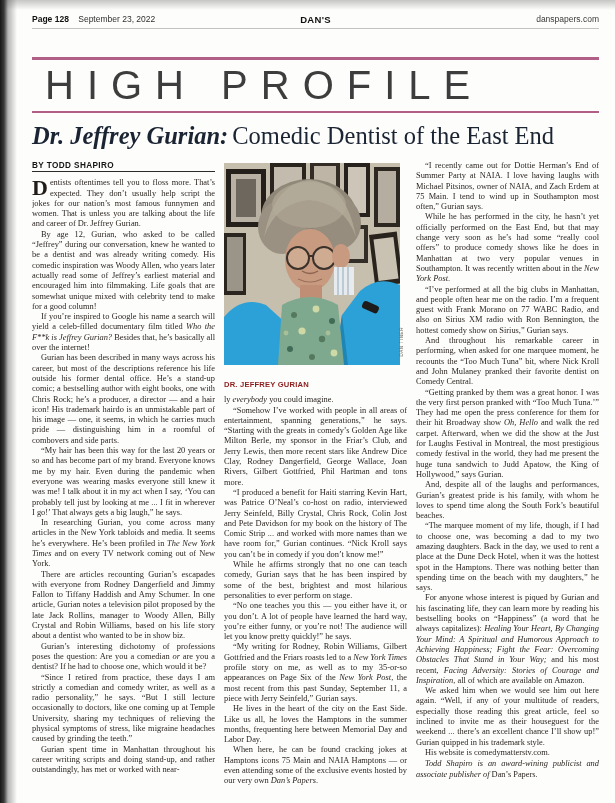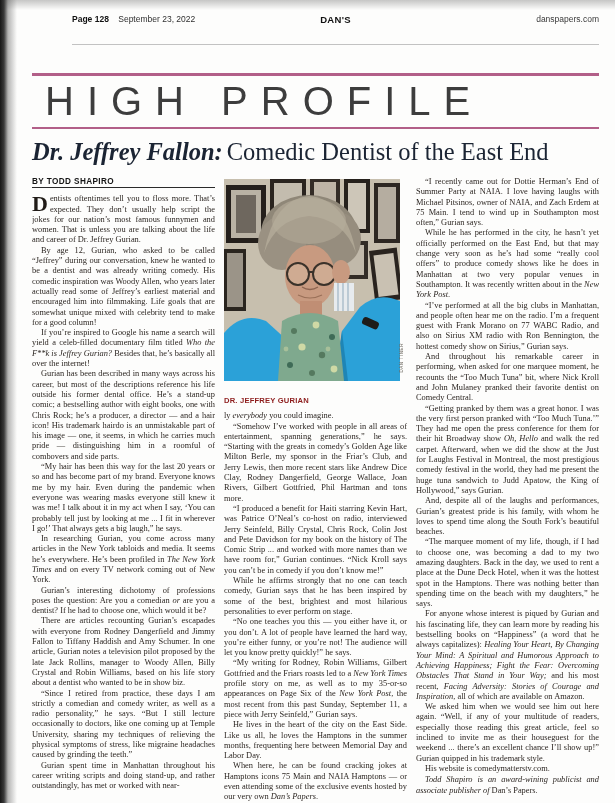--- a/index.html
+++ b/index.html
@@ -11,22 +11,22 @@
   }
   
   .edge-left{position:absolute;left:0;top:0;width:18px;height:803px;z-index:5;pointer-events:none;
     background:linear-gradient(90deg,#161616 0px,#3a3a3a 4px,rgba(90,90,90,.45) 8px,rgba(255,255,255,0) 17px);}
   .edge-top{position:absolute;left:0;top:0;right:0;height:10px;z-index:4;pointer-events:none;
     background:linear-gradient(180deg,rgba(0,0,0,.22),rgba(0,0,0,0));}
   .page-inner{position:absolute;left:32px;width:567px;top:0;}
 
   
   .folio{position:relative;display:flex;justify-content:space-between;align-items:baseline;
-    padding:14px 0 20px;border-bottom:1px solid #c2c2c2;
-    font-family:"Liberation Sans",sans-serif;font-size:8.5px;color:#2f2f2f;margin-left:40px;}
+    padding:14px 0 4px;border-bottom:1px solid #c2c2c2;
+    font-family:"Liberation Sans",sans-serif;font-size:8.5px;color:#2f2f2f;}
   .folio .pagenum{font-weight:bold;margin-right:7px;color:#111;}
   .folio .masthead{position:absolute;left:50%;transform:translateX(-50%);font-weight:bold;font-size:9.5px;color:#111;letter-spacing:.3px;}
   .folio .site{color:#3a3a3a;}
 
   .rule-pink-1{height:3px;margin-top:28px;background:var(--accent_pink,#b25f88);}
   .rule-pink-2{height:2px;margin-top:3px;background:var(--accent_pink,#b25f88);}
 
   .section-title{
     margin:2px 0 0;text-align:left;
     font-family:"Liberation Sans","DejaVu Sans",sans-serif;
@@ -78,35 +78,35 @@
     <span class="masthead">DAN'S</span>
     <span class="site">danspapers.com</span>
   </div>
 
   <div class="rule-pink-1"></div>
 
   <div class="section-title">HIGH PROFILE</div>
 
   <div class="rule-pink-2"></div>
 
-  <h1 class="headline"><span class="hl-i">Dr. Jeffrey Fallon:</span><span>Comedic Dentist of the East End</span></h1>
+  <h1 class="headline"><span class="hl-i">Dr. Jeffrey Gurian:</span><span>Comedic Dentist of the East End</span></h1>
 
   <div class="columns">
 
     <div class="col">
       <div class="byline">BY TODD SHAPIRO</div>
       <div data-column="col1">
           <p>Dentists oftentimes tell you to floss more. That’s expected. They don’t usually help script the jokes for our nation’s most famous funnymen and women. That is unless you are talking about the life and career of Dr. Jeffrey Gurian.</p>
           <p>By age 12, Gurian, who asked to be called “Jeffrey” during our conversation, knew he wanted to be a dentist and was already writing comedy. His comedic inspiration was Woody Allen, who years later actually read some of Jeffrey’s earliest material and encouraged him into filmmaking. Life goals that are somewhat unique mixed with celebrity tend to make for a good column!</p>
           <p>If you’re inspired to Google his name a search will yield a celeb-filled documentary film titled <i>Who the F**k is Jeffrey Gurian?</i> Besides that, he’s basically all over the internet!</p>
           <p>Gurian has been described in many ways across his career, but most of the descriptions reference his life outside his former dental office. He’s a stand-up comic; a bestselling author with eight books, one with Chris Rock; he’s a producer, a director — and a hair icon! His trademark hairdo is an unmistakable part of his image — one, it seems, in which he carries much pride — distinguishing him in a roomful of combovers and side parts.</p>
           <p>“My hair has been this way for the last 20 years or so and has become part of my brand. Everyone knows me by my hair. Even during the pandemic when everyone was wearing masks everyone still knew it was me! I talk about it in my act when I say, ‘You can probably tell just by looking at me ... I fit in wherever I go!’ That always gets a big laugh,” he says.</p>
           <p>In researching Gurian, you come across many articles in the New York tabloids and media. It seems he’s everywhere. He’s been profiled in <i>The New York Times</i> and on every TV network coming out of New York.</p>
+          <p>There are articles recounting Gurian’s escapades with everyone from Rodney Dangerfield and Jimmy Fallon to Tiffany Haddish and Amy Schumer. In one article, Gurian notes a television pilot proposed by the late Jack Rollins, manager to Woody Allen, Billy Crystal and Robin Williams, based on his life story about a dentist who wanted to be in show biz.</p>
           <p>Gurian’s interesting dichotomy of professions poses the question: Are you a comedian <i>or</i> are you a dentist? If he had to choose one, which would it be?</p>
-          <p>There are articles recounting Gurian’s escapades with everyone from Rodney Dangerfield and Jimmy Fallon to Tiffany Haddish and Amy Schumer. In one article, Gurian notes a television pilot proposed by the late Jack Rollins, manager to Woody Allen, Billy Crystal and Robin Williams, based on his life story about a dentist who wanted to be in show biz.</p>
           <p>“Since I retired from practice, these days I am strictly a comedian and comedy writer, as well as a radio personality,” he says. “But I still lecture occasionally to doctors, like one coming up at Temple University, sharing my techniques of relieving the physical symptoms of stress, like migraine headaches caused by grinding the teeth.”</p>
           <p>Gurian spent time in Manhattan throughout his career writing scripts and doing stand-up, and rather outstandingly, has met or worked with near-</p>
         </div>
     </div>
 
     <div class="col">
       <figure class="photo">
         <svg viewBox="0 0 176 202" width="176" height="202" aria-hidden="true">
           <rect width="176" height="202" fill="#c7bfae"></rect>
           <g>

